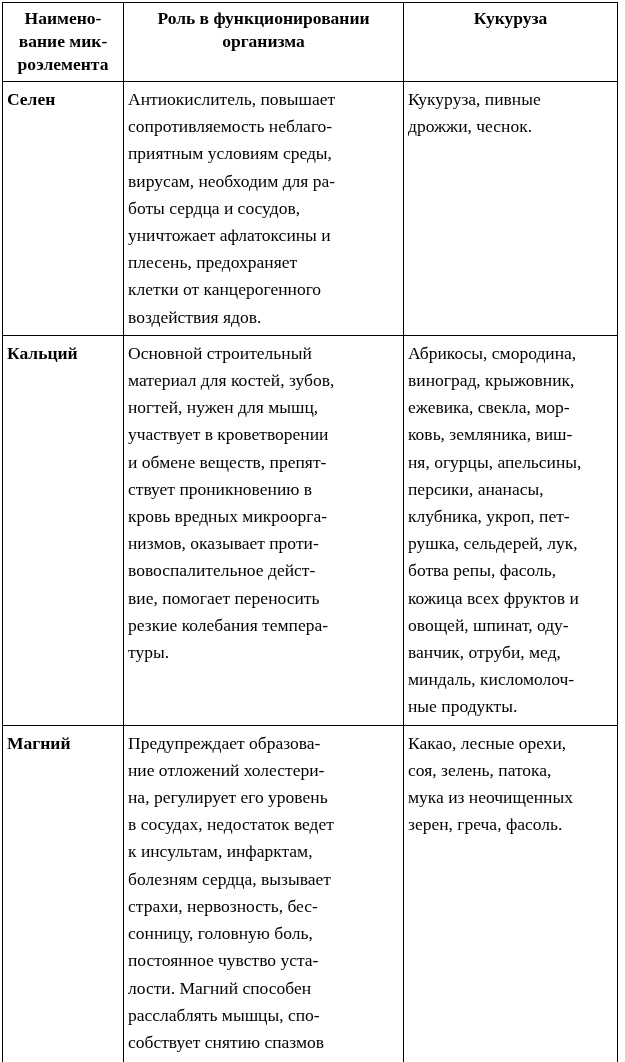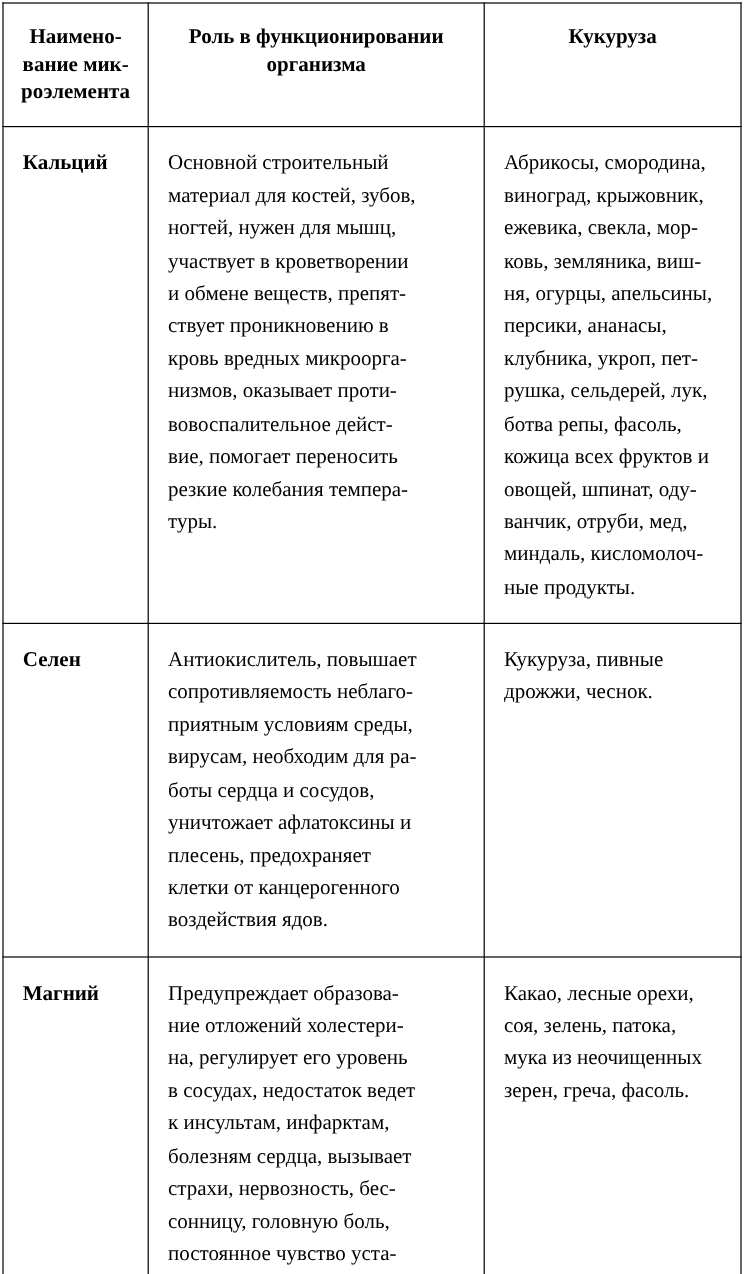--- a/index.html
+++ b/index.html
@@ -24,21 +24,21 @@
     border-collapse: collapse;
     width: 615px;
     margin-left: 2px;
     margin-top: 2px;
     table-layout: fixed;
   }
   table.micro-table td,
   table.micro-table th {
     border: 1.6px solid #000000;
     vertical-align: top;
-    padding: 16px;
+    padding: 4px;
   }
   
   col.c-name  { width: 121px; }
   col.c-role  { width: 280px; }
   col.c-src   { width: 214px; }
 
   thead th {
     text-align: center;
     font-weight: bold;
     font-size: 17.5px;
@@ -88,20 +88,34 @@
         <th class="h-name" style="white-space: pre-line;">Наимено-
 вание мик-
 роэлемента</th>
         <th class="h-role" style="white-space: pre-line; margin-top: 48px;">Роль в функционировании
 организма</th>
         <th class="h-src" style="white-space: pre-line;">Кукуруза</th>
       </tr>
     </thead>
     <tbody>
       <tr>
+        <td class="cell-name">Селен</td>
+        <td class="cell-role">Антиокислитель, повышает
+сопротивляемость неблаго-
+приятным условиям среды,
+вирусам, необходим для ра-
+боты сердца и сосудов,
+уничтожает афлатоксины и
+плесень, предохраняет
+клетки от канцерогенного
+воздействия ядов.</td>
+        <td class="cell-src">Кукуруза, пивные
+дрожжи, чеснок.</td>
+      </tr>
+      <tr>
         <td class="cell-name">Кальций</td>
         <td class="cell-role">Основной строительный
 материал для костей, зубов,
 ногтей, нужен для мышц,
 участвует в кроветворении
 и обмене веществ, препят-
 ствует проникновению в
 кровь вредных микроорга-
 низмов, оказывает проти-
 вовоспалительное дейст-
@@ -117,34 +131,20 @@
 клубника, укроп, пет-
 рушка, сельдерей, лук,
 ботва репы,  фасоль,
 кожица всех фруктов и
 овощей, шпинат, оду-
 ванчик, отруби, мед,
 миндаль, кисломолоч-
 ные продукты.</td>
       </tr>
       <tr>
-        <td class="cell-name">Селен</td>
-        <td class="cell-role">Антиокислитель, повышает
-сопротивляемость неблаго-
-приятным условиям среды,
-вирусам, необходим для ра-
-боты сердца и сосудов,
-уничтожает афлатоксины и
-плесень, предохраняет
-клетки от канцерогенного
-воздействия ядов.</td>
-        <td class="cell-src">Кукуруза, пивные
-дрожжи, чеснок.</td>
-      </tr>
-      <tr>
         <td class="cell-name">Магний</td>
         <td class="cell-role">Предупреждает образова-
 ние отложений холестери-
 на, регулирует его уровень
 в сосудах, недостаток ведет
 к инсультам, инфарктам,
 болезням сердца, вызывает
 страхи, нервозность, бес-
 сонницу, головную боль,
 постоянное чувство уста-

